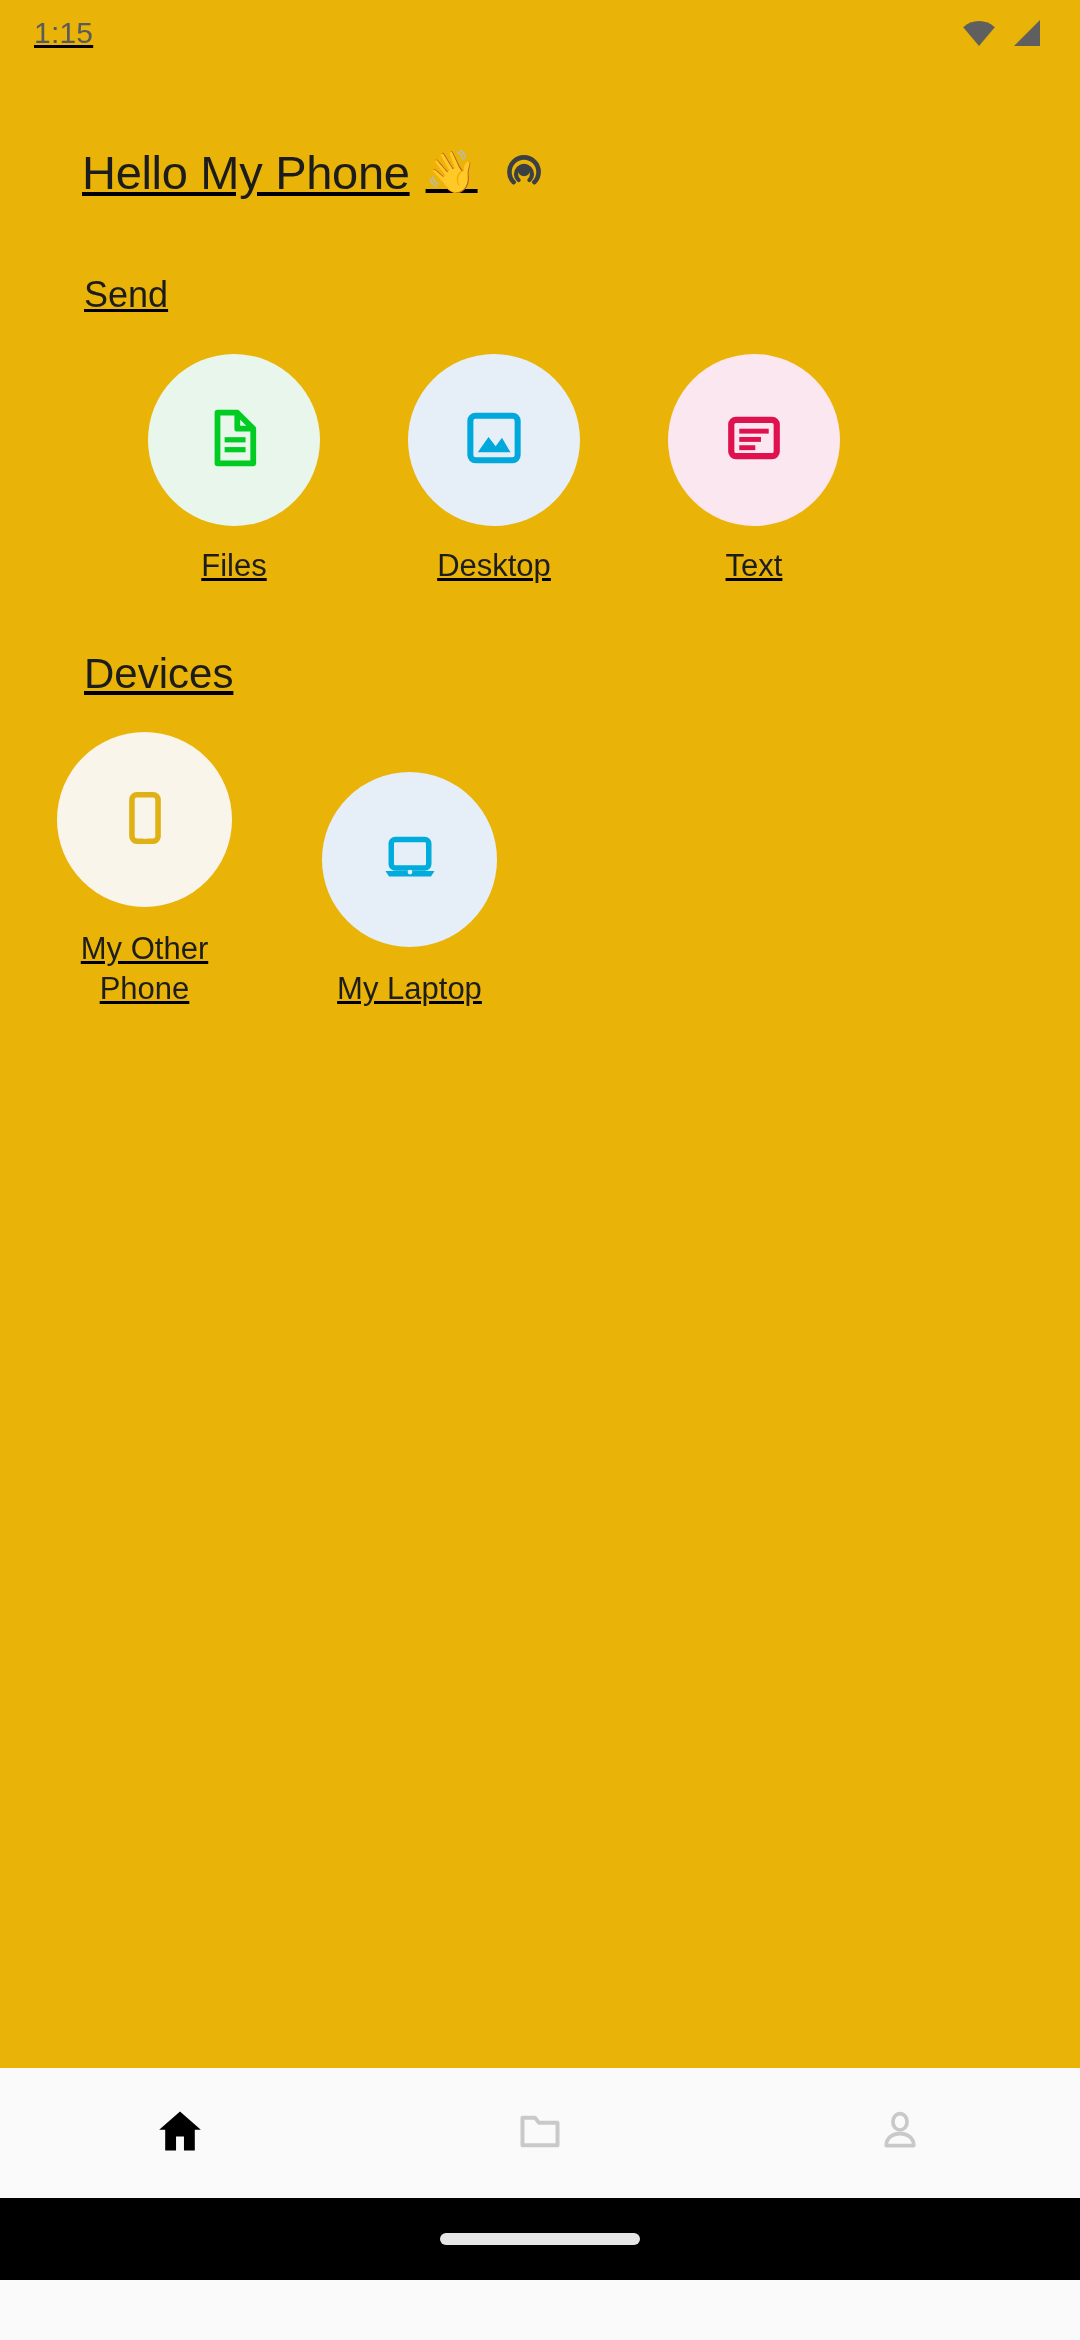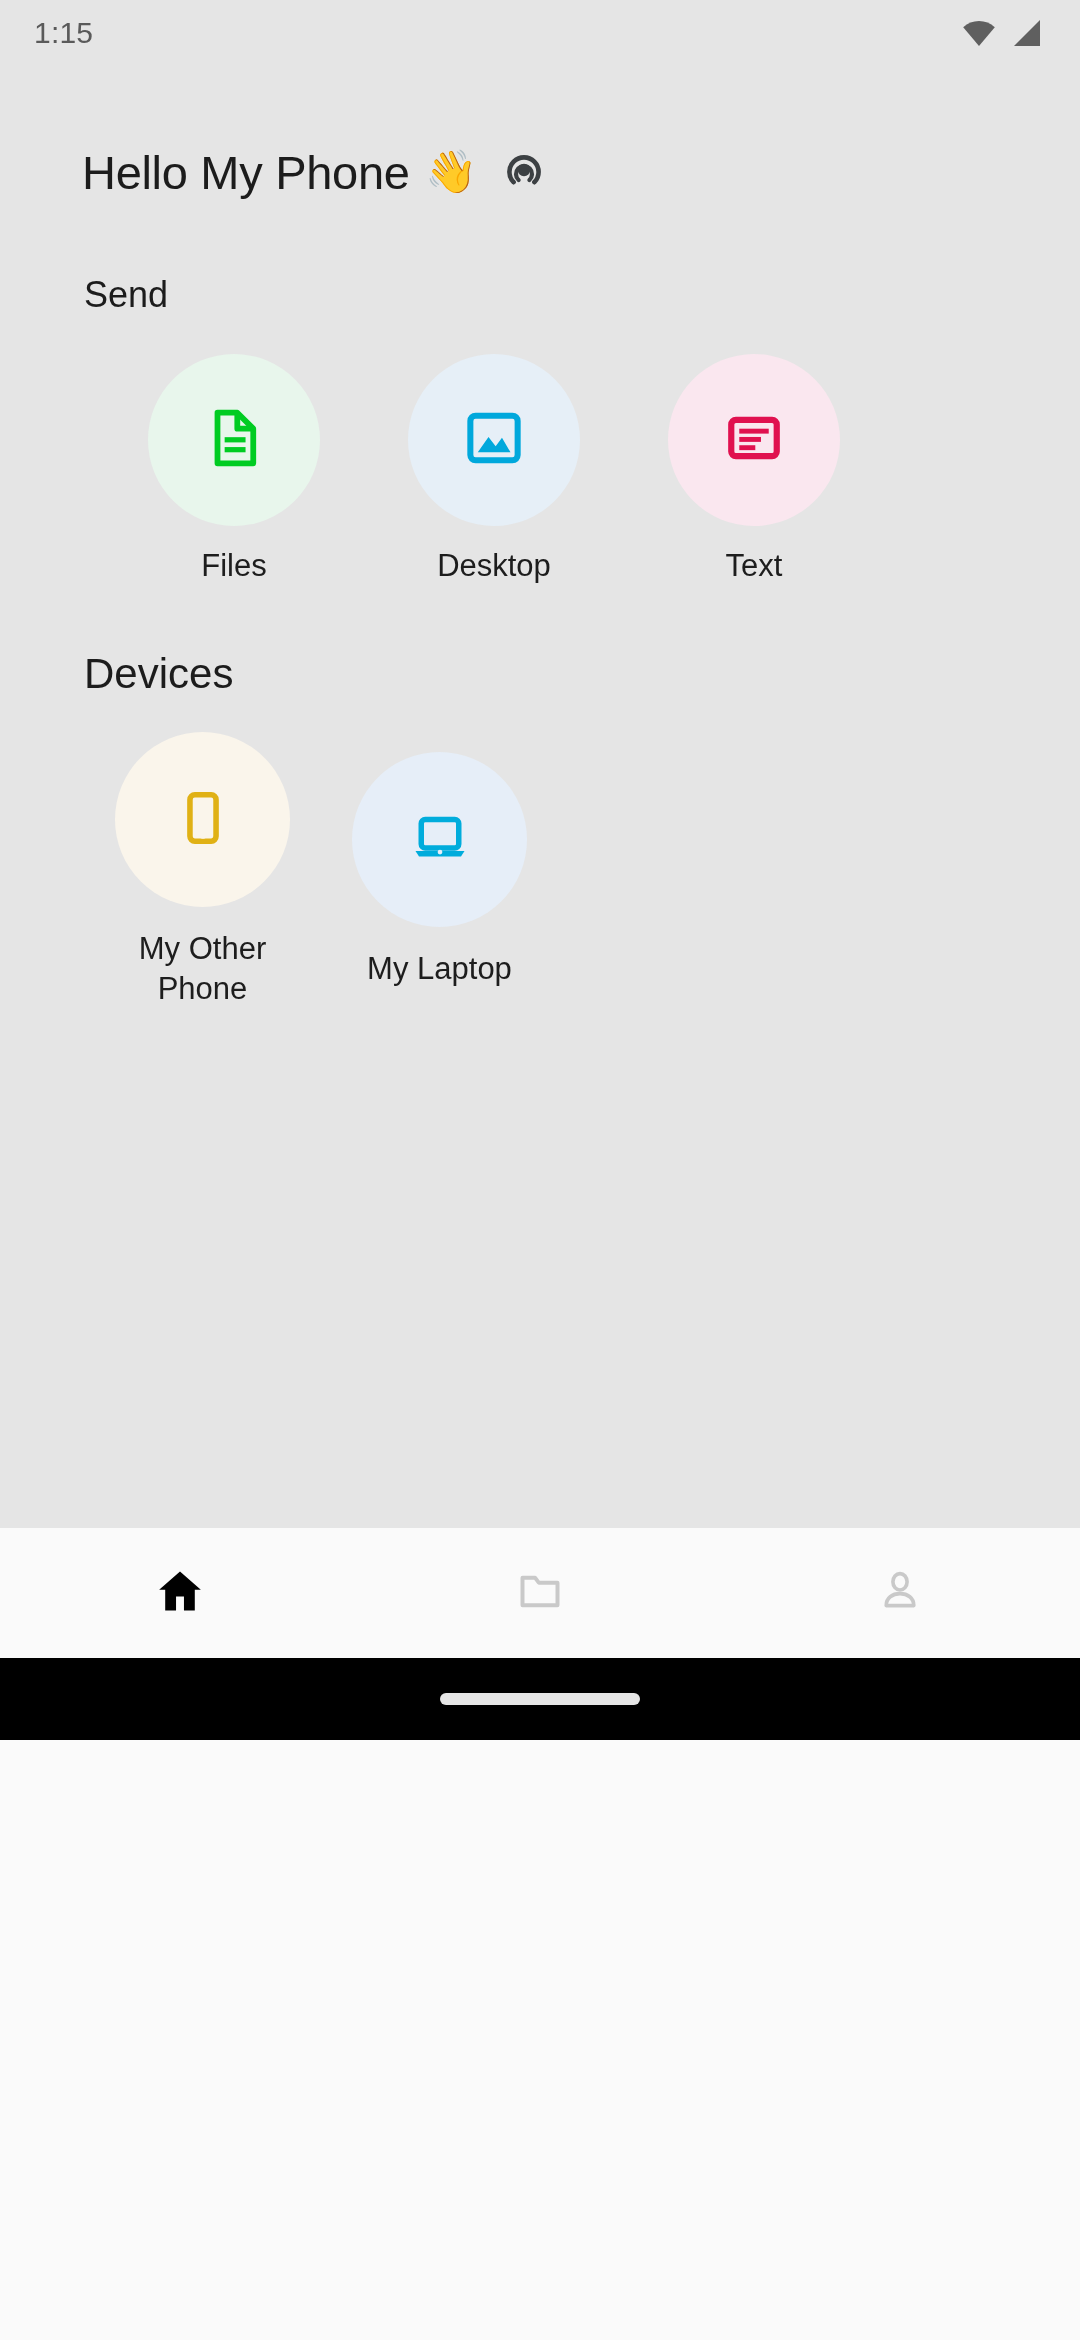--- a/index.html
+++ b/index.html
@@ -4,23 +4,23 @@
 <style>
   * { margin:0; padding:0; box-sizing:border-box; }
   html, body {
     width:1080px; height:2340px;
     background:#FAFAFA;
     font-family:"Liberation Sans", sans-serif;
     overflow:hidden;
   }
   #phone {
     position:relative;
-    width:1080px; height:1740px;
-    background:#e5e5e5;
-    display:flex; flex-direction:column;
+    width:1080px; height:2280px;
+    background:#eab308;
+    display:flex; flex-direction:column;text-decoration:underline;
   }
 
   
   .statusbar {
     height:66px; flex:0 0 66px;
     display:flex; align-items:center; justify-content:space-between;
     padding:0 38px 0 34px;
   }
   .status-time {
     font-size:30px; color:#5A5A5A; letter-spacing:0.2px;
@@ -76,22 +76,22 @@
     width:172px; height:172px; border-radius:50%;
     display:flex; align-items:center; justify-content:center;
   }
   .send-label {
     margin-top:22px; font-size:31px; color:#1D1D1D;
     text-align:center;
   }
 
   
   .dev-row {
-    display:flex; align-items:center;
-    margin-top:34px; padding-left:84px;
+    display:flex; align-items:flex-end;
+    margin-top:34px; padding-left:26px;gap:28px;
   }
   .dev-item {
     width:237px;
     display:flex; flex-direction:column; align-items:center;
     cursor:pointer;
   }
   .dev-circle {
     width:175px; height:175px; border-radius:50%;
     display:flex; align-items:center; justify-content:center;
   }

